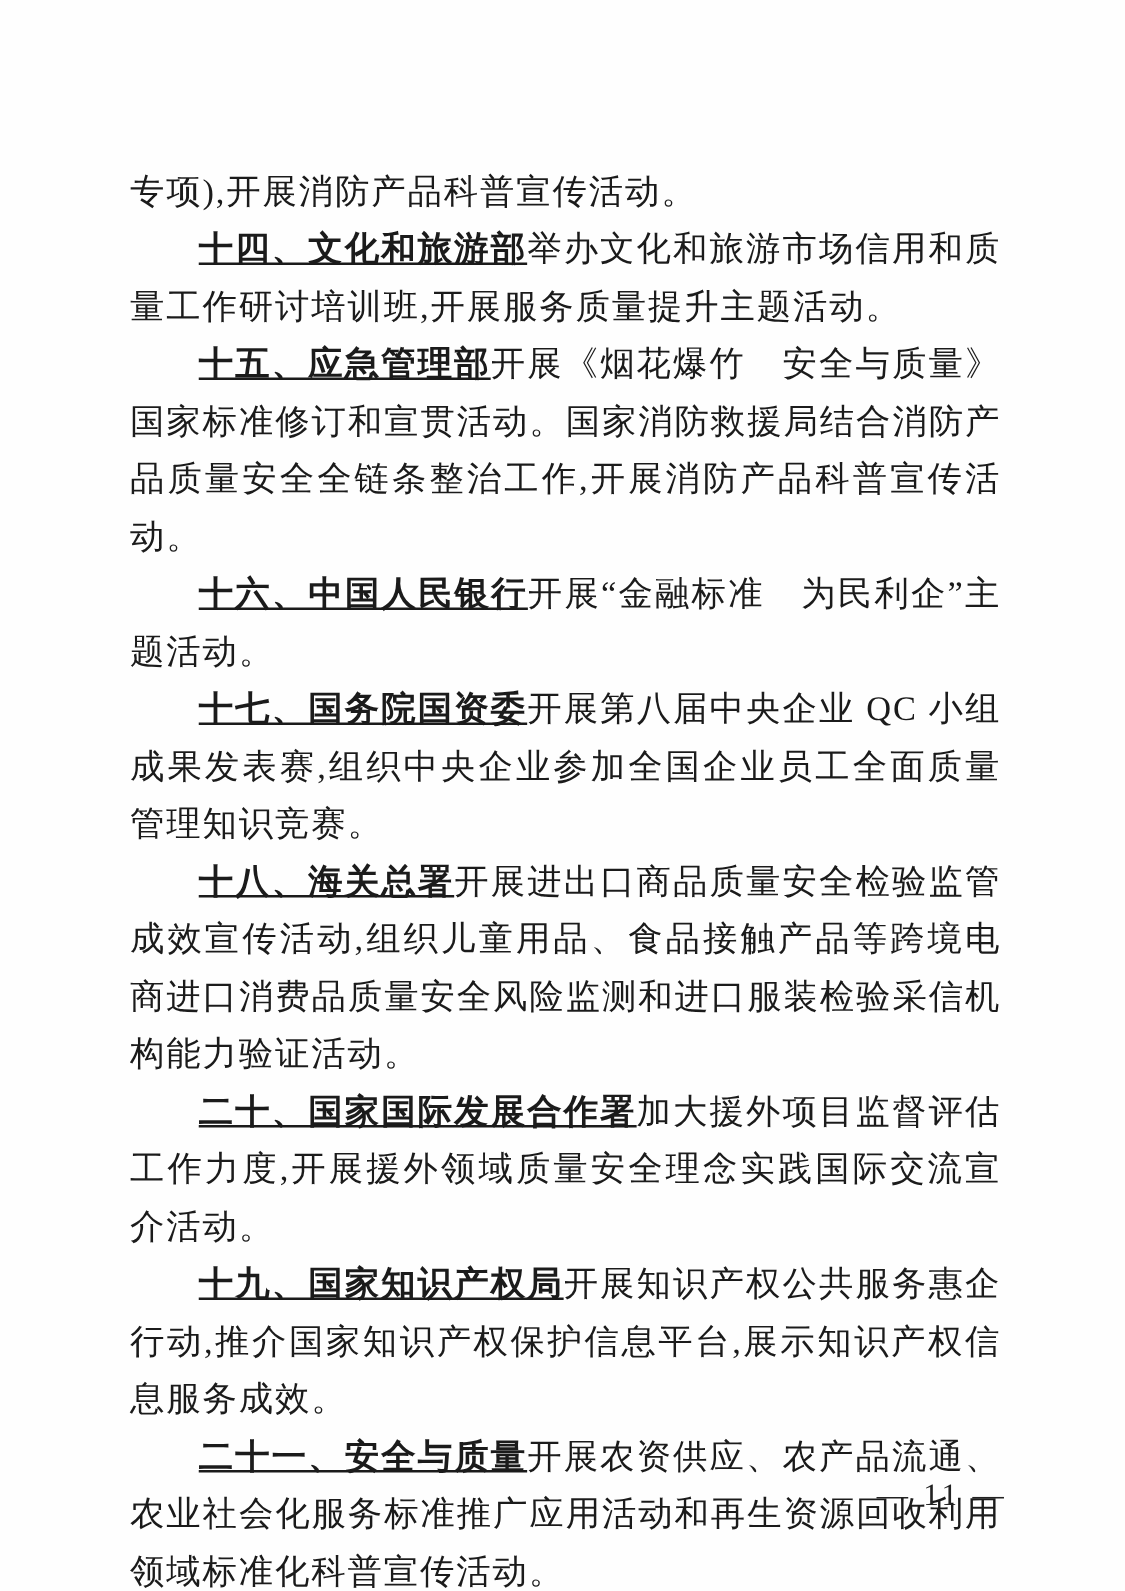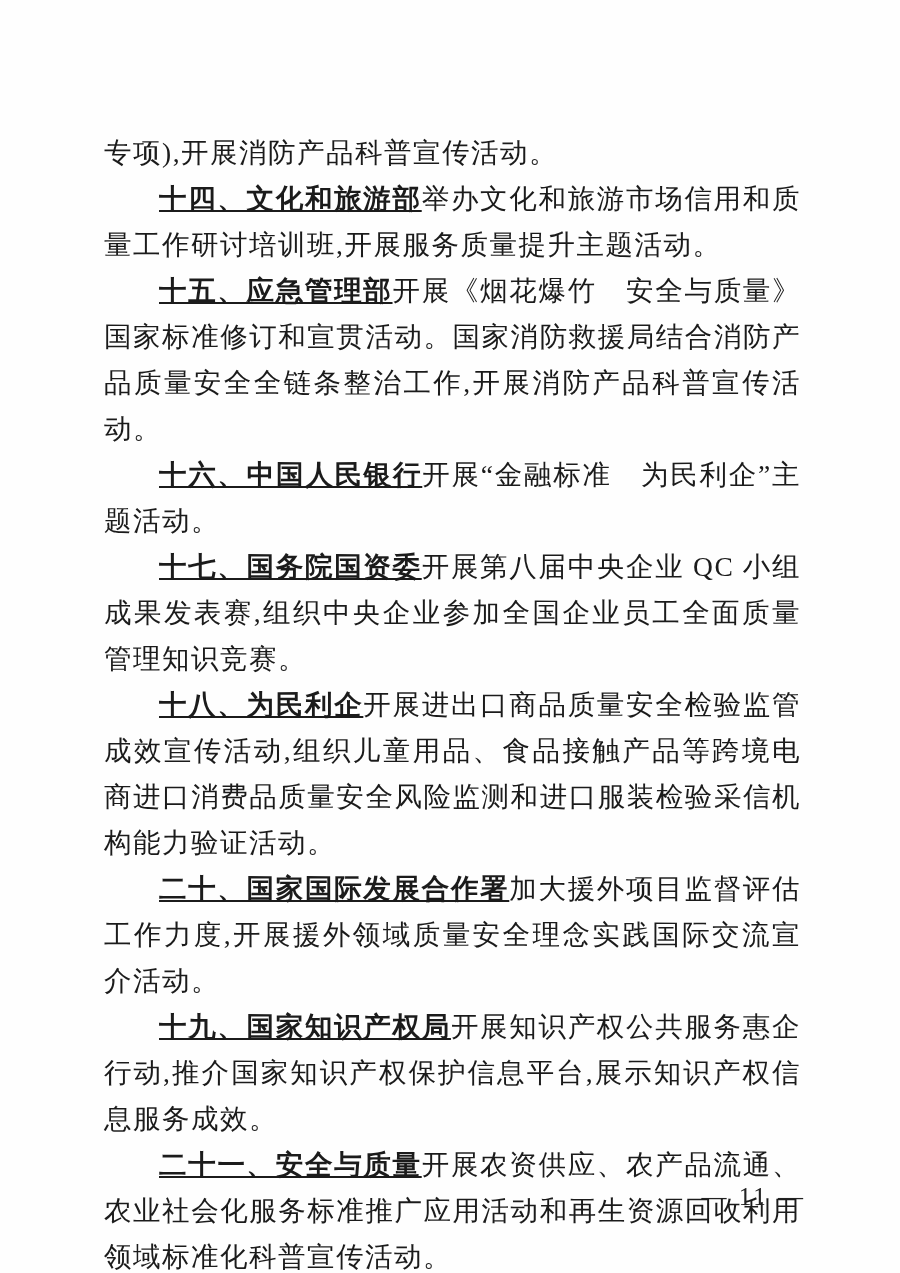--- a/index.html
+++ b/index.html
@@ -61,21 +61,21 @@
     <p class="para no-indent"><span class="body">专项),开展消防产品科普宣传活动。</span></p>
 
     <p class="para"><span class="head">十四、文化和旅游部</span><span class="body">举办文化和旅游市场信用和质量工作研讨培训班,开展服务质量提升主题活动。</span></p>
 
     <p class="para"><span class="head">十五、应急管理部</span><span class="body">开展《烟花爆竹　安全与质量》国家标准修订和宣贯活动。国家消防救援局结合消防产品质量安全全链条整治工作,开展消防产品科普宣传活动。</span></p>
 
     <p class="para"><span class="head">十六、中国人民银行</span><span class="body">开展“金融标准　为民利企”主题活动。</span></p>
 
     <p class="para"><span class="head">十七、国务院国资委</span><span class="body">开展第八届中央企业 QC 小组成果发表赛,组织中央企业参加全国企业员工全面质量管理知识竞赛。</span></p>
 
-    <p class="para"><span class="head">十八、为民利企</span><span class="body">开展进出口商品质量安全检验监管成效宣传活动,组织儿童用品、食品接触产品等跨境电商进口消费品质量安全风险监测和进口服装检验采信机构能力验证活动。</span></p>
+    <p class="para"><span class="head">十八、海关总署</span><span class="body">开展进出口商品质量安全检验监管成效宣传活动,组织儿童用品、食品接触产品等跨境电商进口消费品质量安全风险监测和进口服装检验采信机构能力验证活动。</span></p>
 
     <p class="para"><span class="head">二十、国家国际发展合作署</span><span class="body">加大援外项目监督评估工作力度,开展援外领域质量安全理念实践国际交流宣介活动。</span></p>
 
     <p class="para"><span class="head">十九、国家知识产权局</span><span class="body">开展知识产权公共服务惠企行动,推介国家知识产权保护信息平台,展示知识产权信息服务成效。</span></p>
 
     <p class="para"><span class="head">二十一、安全与质量</span><span class="body">开展农资供应、农产品流通、农业社会化服务标准推广应用活动和再生资源回收利用领域标准化科普宣传活动。</span></p>
 
   </div>
 
   <div class="footer">— 11 —</div>

